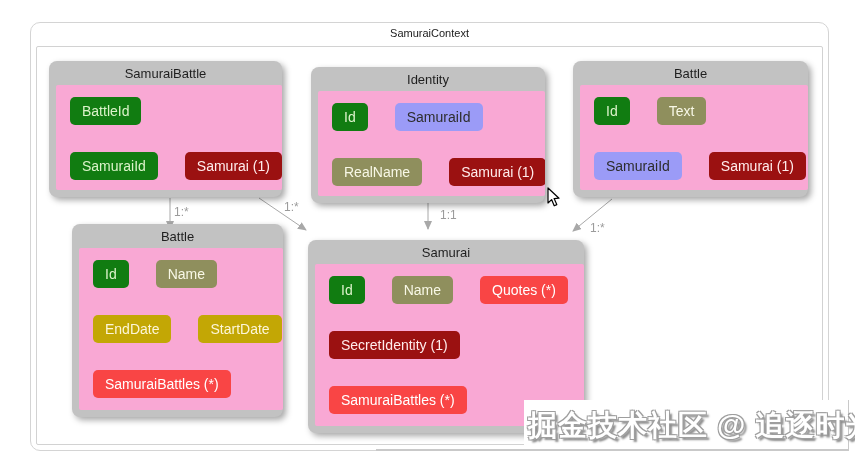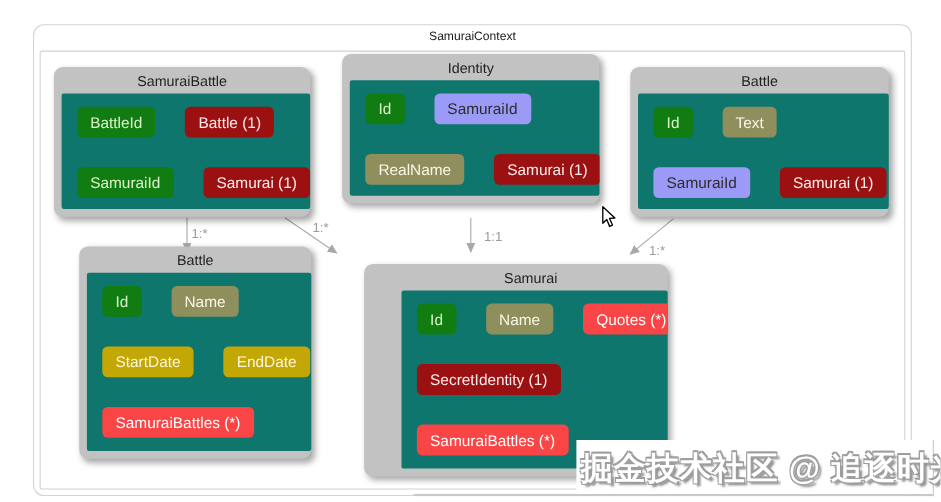--- a/index.html
+++ b/index.html
@@ -13,30 +13,30 @@
   .inner-frame { position:absolute; left:36px; top:46px; width:787px; height:399px;
     border:1px solid #d2d2d2; border-radius:2px; background:#fff; }
   .context-title { position:absolute; left:30px; top:27px; width:799px;
     text-align:center; font-size:11px; color:#1b1b1b; }
 
   
   .entity { position:absolute; background:#c2c2c2; border-radius:8px;
     box-shadow:3px 3px 6px rgba(0,0,0,.35); display:flex; flex-direction:column; }
   .entity-title { height:24px; line-height:25px; text-align:center;
     font-size:13px; color:#1f1f1f; flex:0 0 auto; }
-  .entity-body { flex:1 1 auto; margin:0 0 7px 7px; background:#0f766e;
+  .entity-body { flex:1 1 auto; margin:0 0 7px 7px; background:#f9a8d4;
     border-radius:2px; padding:12px 14px; display:flex; flex-direction:column;
     justify-content:flex-start; gap:27px; overflow:hidden; }
   .prop-row { display:flex; gap:27px; }
 
   .e-samuraibattle { left:49px;  top:61px;  width:233px; height:136px; }
-  .e-identity      { left:311px; top:49px;  width:234px; height:136px; }
+  .e-identity      { left:311px; top:67px;  width:234px; height:136px; }
   .e-quote         { left:573px; top:61px;  width:235px; height:136px; }
   .e-battle        { left:72px;  top:224px; width:211px; height:193px; }
-  .e-samurai       { left:331px; top:240px; width:276px; height:193px;padding-left:27px; }
+  .e-samurai       { left:308px; top:240px; width:276px; height:193px; }
 
   
   .badge { display:inline-flex; align-items:center; justify-content:center;
     height:28px; padding:0 12px; border-radius:5px; font-size:14px; white-space:nowrap; }
   .t-pk   { background:#117c11; color:#dcf3ca; }
   .t-prop { background:#8f8f5d; color:#f8f8e6;text-align:right; }
   .t-date { background:#c3a705; color:#fdf6d8; }
   .t-fk   { background:#9b9bf7; color:#2d2d2d; }
   .t-ref  { background:#9b1111; color:#ffecec; }
   .t-col  { background:#f94545; color:#ffffff;text-align:center; }
@@ -86,21 +86,20 @@
   <span class="rel-label rl-1">1:*</span>
   <span class="rel-label rl-2">1:*</span>
   <span class="rel-label rl-3">1:1</span>
   <span class="rel-label rl-4">1:*</span>
 
   <div class="entity e-samuraibattle">
     <div class="entity-title">SamuraiBattle</div>
     <div class="entity-body">
       <div class="prop-row">
         <span class="badge t-pk">BattleId</span>
-        <span class="badge t-ref">Battle (1)</span>
       </div>
       <div class="prop-row">
         <span class="badge t-pk">SamuraiId</span>
         <span class="badge t-ref">Samurai (1)</span>
       </div>
     </div>
   </div>
 
   <div class="entity e-identity">
     <div class="entity-title">Identity</div>
@@ -131,22 +130,22 @@
   </div>
 
   <div class="entity e-battle">
     <div class="entity-title">Battle</div>
     <div class="entity-body">
       <div class="prop-row">
         <span class="badge t-pk">Id</span>
         <span class="badge t-prop">Name</span>
       </div>
       <div class="prop-row">
+        <span class="badge t-date">EndDate</span>
         <span class="badge t-date">StartDate</span>
-        <span class="badge t-date">EndDate</span>
       </div>
       <div class="prop-row">
         <span class="badge t-col">SamuraiBattles (*)</span>
       </div>
     </div>
   </div>
 
   <div class="entity e-samurai">
     <div class="entity-title">Samurai</div>
     <div class="entity-body">

